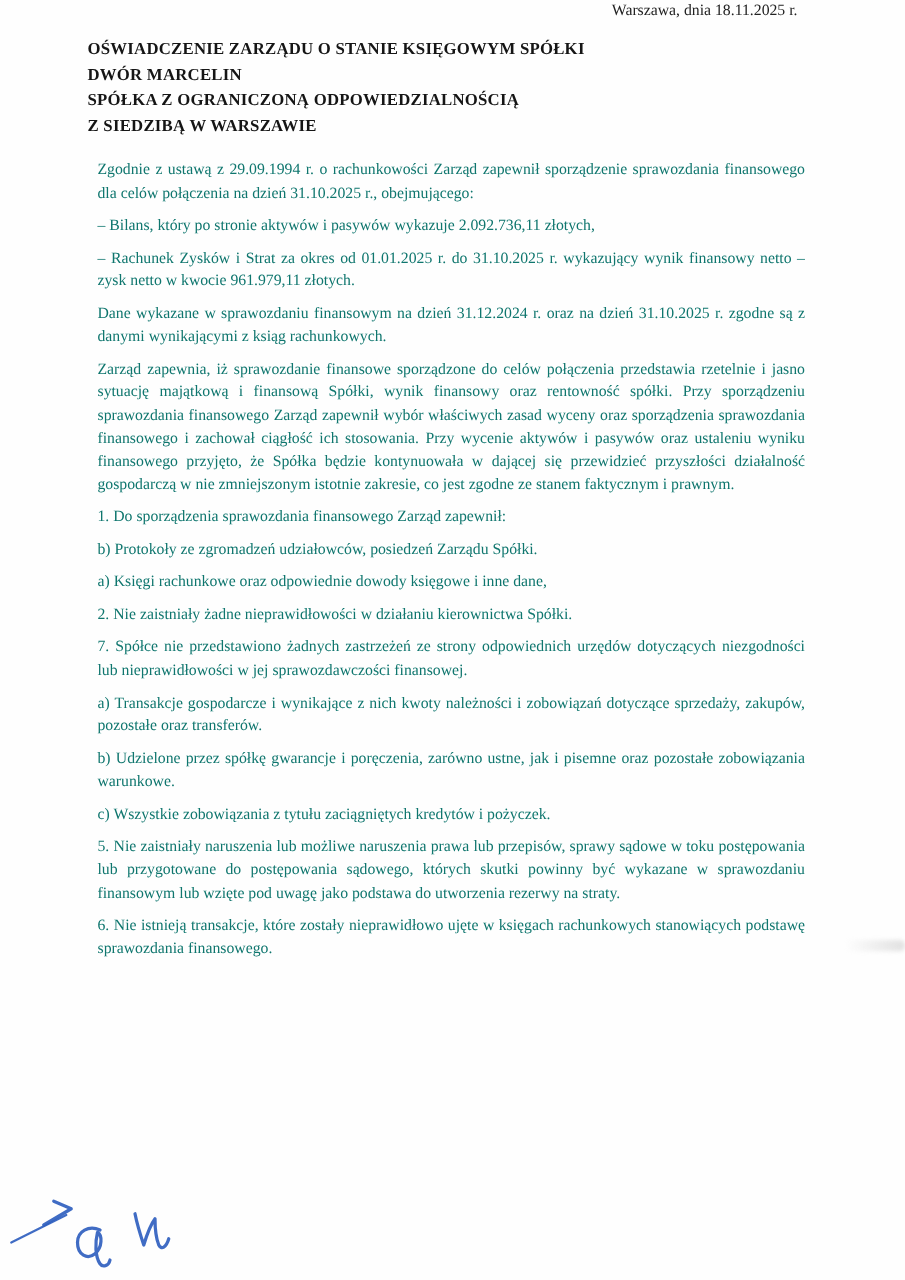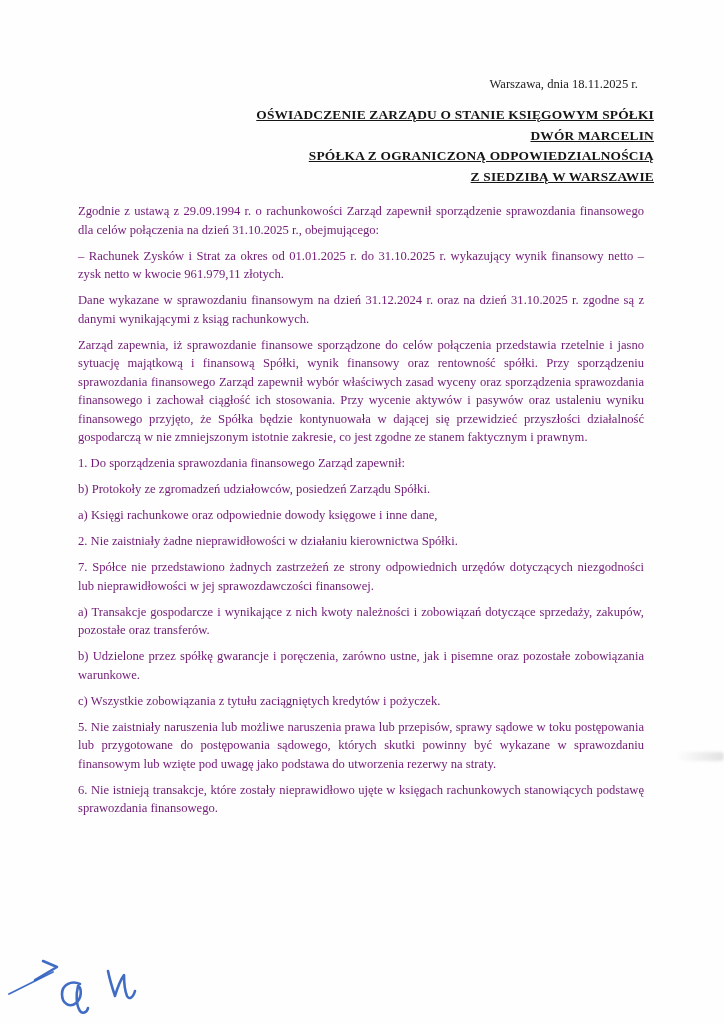--- a/index.html
+++ b/index.html
@@ -8,45 +8,43 @@
     background: #f2f2f2;
     font-family: "Liberation Serif", "DejaVu Serif", serif;
   }
   .page {
     position: relative;
     width: 724px; height: 1024px;
     background: #fefefe;
     overflow: hidden;
     color: #1e1e1e;
     box-sizing: border-box;
-    padding-top: 76px;
   }
   .date-line {
     text-align: right;
     margin: 0 86px 0 0;
     font-size: 12.6px;
     line-height: 16px;
     color: #222;
   }
   .title-block {
     margin: 13px 70px 0 70px;
-    text-align: right;
+    text-align: left;
     font-weight: bold;
     font-size: 13.4px;
     line-height: 20.6px;
     color: #151515;
     letter-spacing: 0.2px;
-    text-decoration: underline;
   }
   .doc-body {
     margin: 15px 80px 0 78px;
     font-size: 12.6px;
     line-height: 18.5px;
     text-align: justify;
-    color: #701a75;
+    color: #0f766e;
   }
   .doc-body p { margin: 0 0 7.5px 0; }
   .signature-svg {
     position: absolute;
     left: 5px; top: 942px;
     width: 140px; height: 78px;
   }
   .signature-svg path {
     fill: none;
     stroke-linecap: round;
@@ -72,20 +70,21 @@
 
   <div class="title-block">
     <div>OŚWIADCZENIE ZARZĄDU O STANIE KSIĘGOWYM SPÓŁKI</div>
     <div>DWÓR MARCELIN</div>
     <div>SPÓŁKA Z OGRANICZONĄ ODPOWIEDZIALNOŚCIĄ</div>
     <div>Z SIEDZIBĄ W WARSZAWIE</div>
   </div>
 
   <div class="doc-body">
     <p>Zgodnie z ustawą z 29.09.1994 r. o rachunkowości Zarząd zapewnił sporządzenie sprawozdania finansowego dla celów połączenia na dzień 31.10.2025 r., obejmującego:</p>
+    <p>– Bilans, który po stronie aktywów i pasywów wykazuje 2.092.736,11 złotych,</p>
     <p>– Rachunek Zysków i Strat za okres od 01.01.2025 r. do 31.10.2025 r. wykazujący wynik finansowy netto – zysk netto w kwocie 961.979,11 złotych.</p>
     <p>Dane wykazane w sprawozdaniu finansowym na dzień 31.12.2024 r. oraz na dzień 31.10.2025 r. zgodne są z danymi wynikającymi z ksiąg rachunkowych.</p>
     <p>Zarząd zapewnia, iż sprawozdanie finansowe sporządzone do celów połączenia przedstawia rzetelnie i jasno sytuację majątkową i finansową Spółki, wynik finansowy oraz rentowność spółki. Przy sporządzeniu sprawozdania finansowego Zarząd zapewnił wybór właściwych zasad wyceny oraz sporządzenia sprawozdania finansowego i zachował ciągłość ich stosowania. Przy wycenie aktywów i pasywów oraz ustaleniu wyniku finansowego przyjęto, że Spółka będzie kontynuowała w dającej się przewidzieć przyszłości działalność gospodarczą w nie zmniejszonym istotnie zakresie, co jest zgodne ze stanem faktycznym i prawnym.</p>
     <p>1. Do sporządzenia sprawozdania finansowego Zarząd zapewnił:</p>
     <p>b) Protokoły ze zgromadzeń udziałowców, posiedzeń Zarządu Spółki.</p>
     <p>a) Księgi rachunkowe oraz odpowiednie dowody księgowe i inne dane,</p>
     <p>2. Nie zaistniały żadne nieprawidłowości w działaniu kierownictwa Spółki.</p>
     <p>7. Spółce nie przedstawiono żadnych zastrzeżeń ze strony odpowiednich urzędów dotyczących niezgodności lub nieprawidłowości w jej sprawozdawczości finansowej.</p>
     <p>a) Transakcje gospodarcze i wynikające z nich kwoty należności i zobowiązań dotyczące sprzedaży, zakupów, pozostałe oraz transferów.</p>
     <p>b) Udzielone przez spółkę gwarancje i poręczenia, zarówno ustne, jak i pisemne oraz pozostałe zobowiązania warunkowe.</p>

